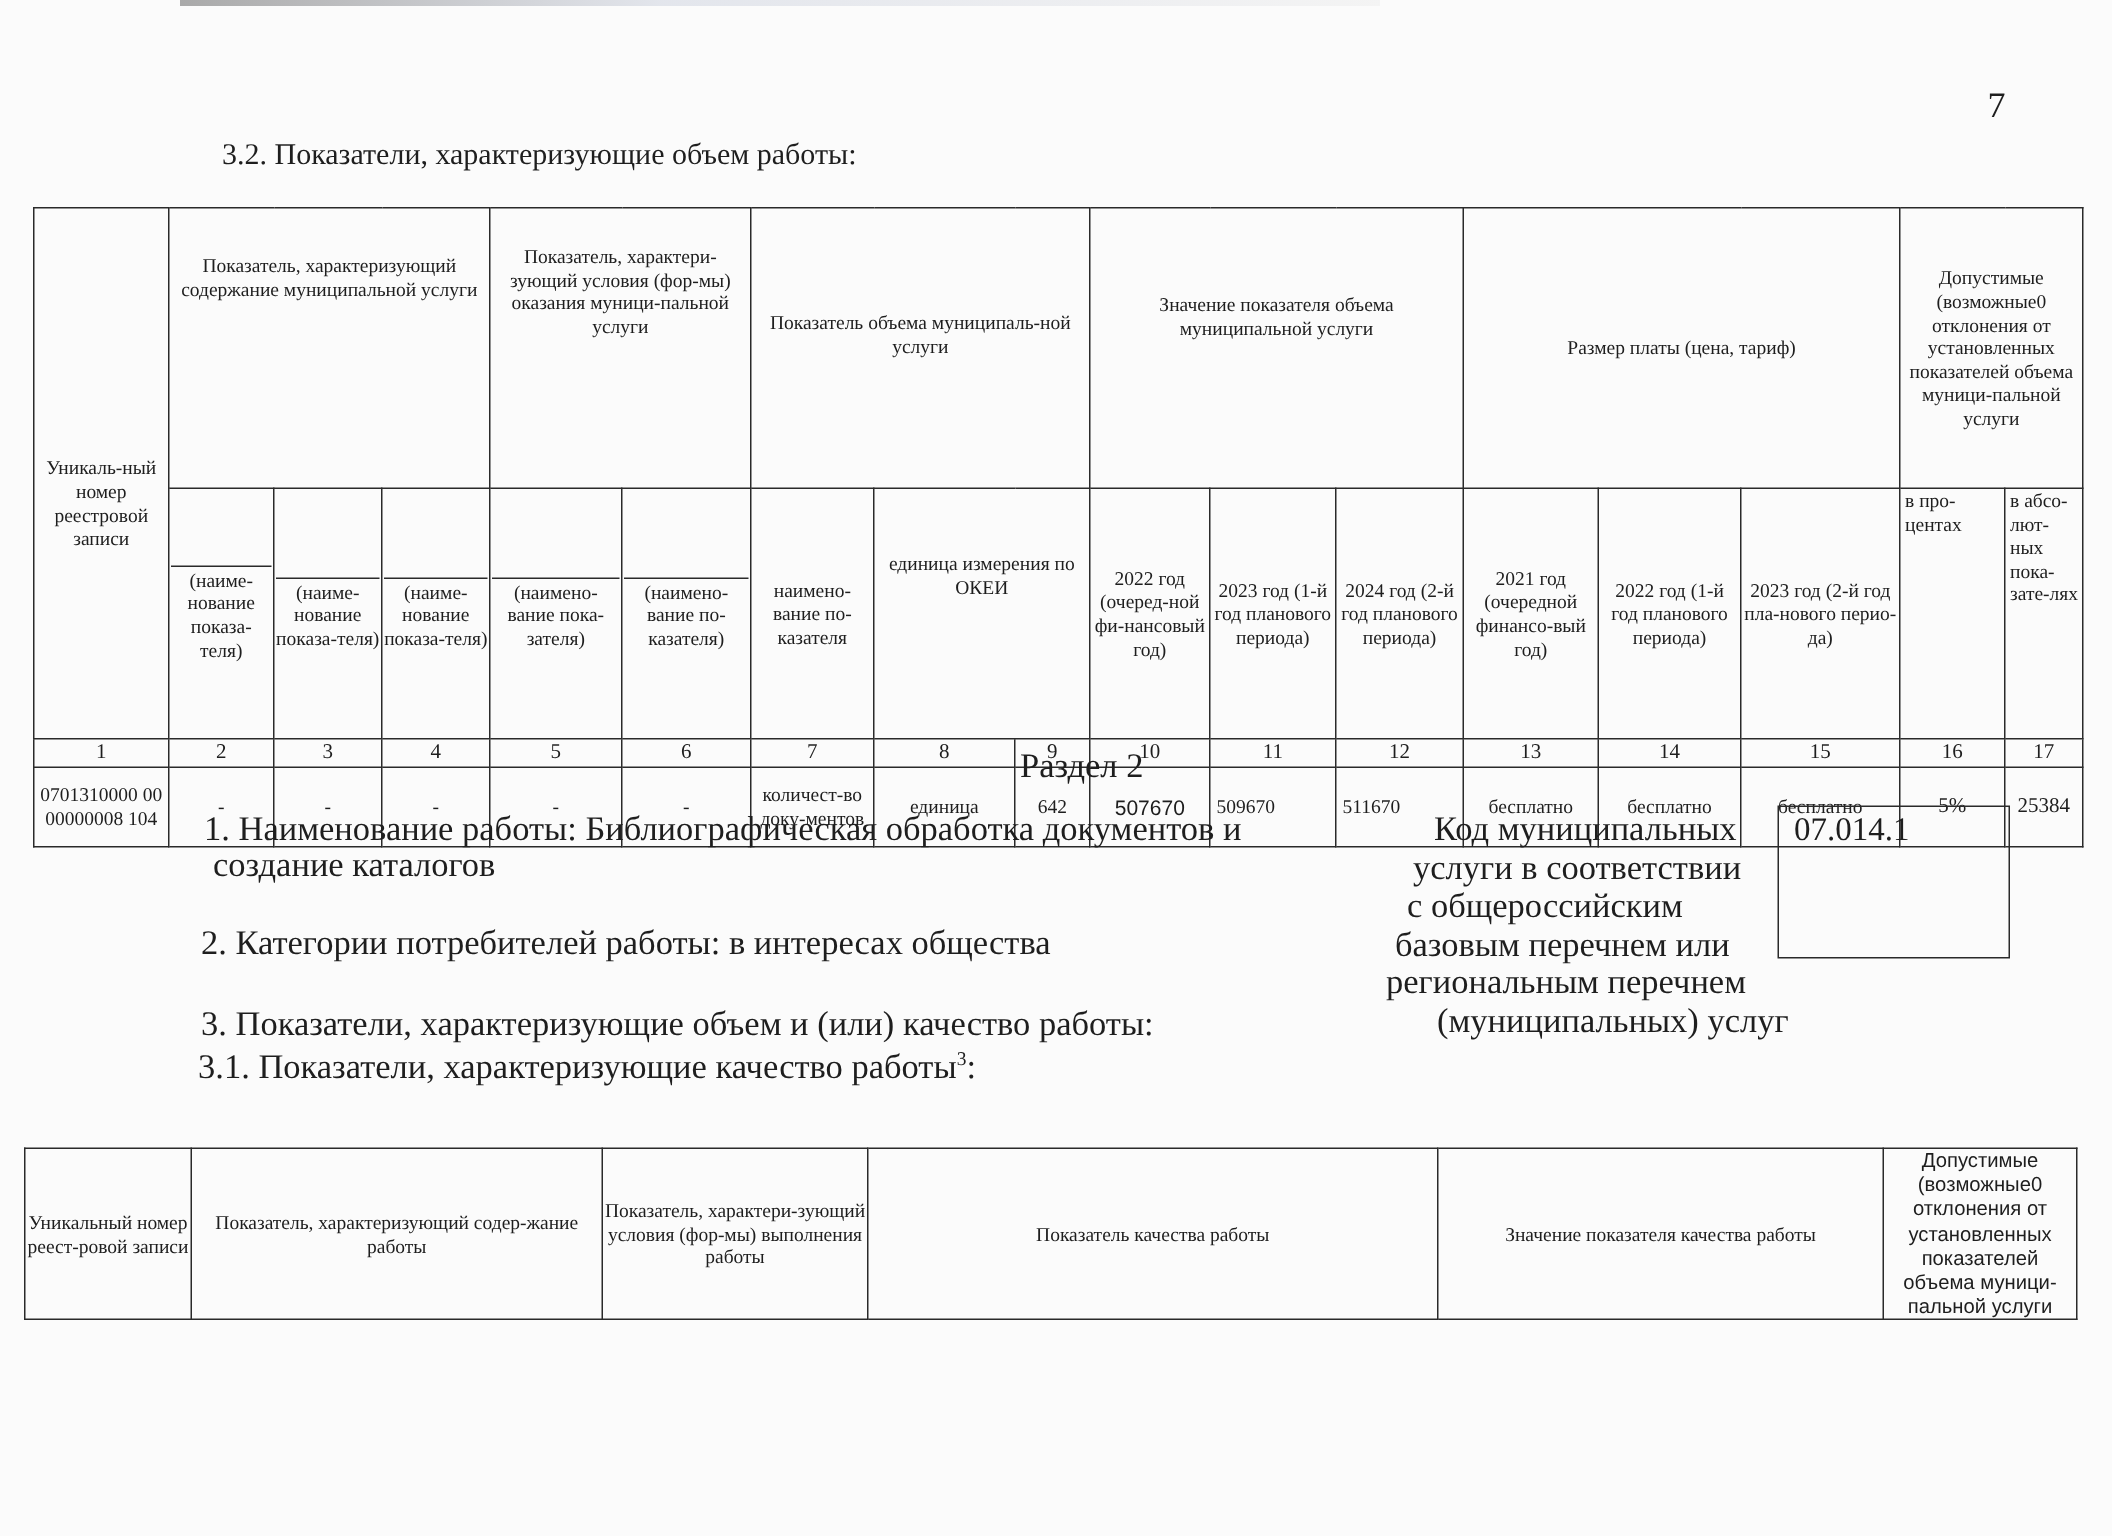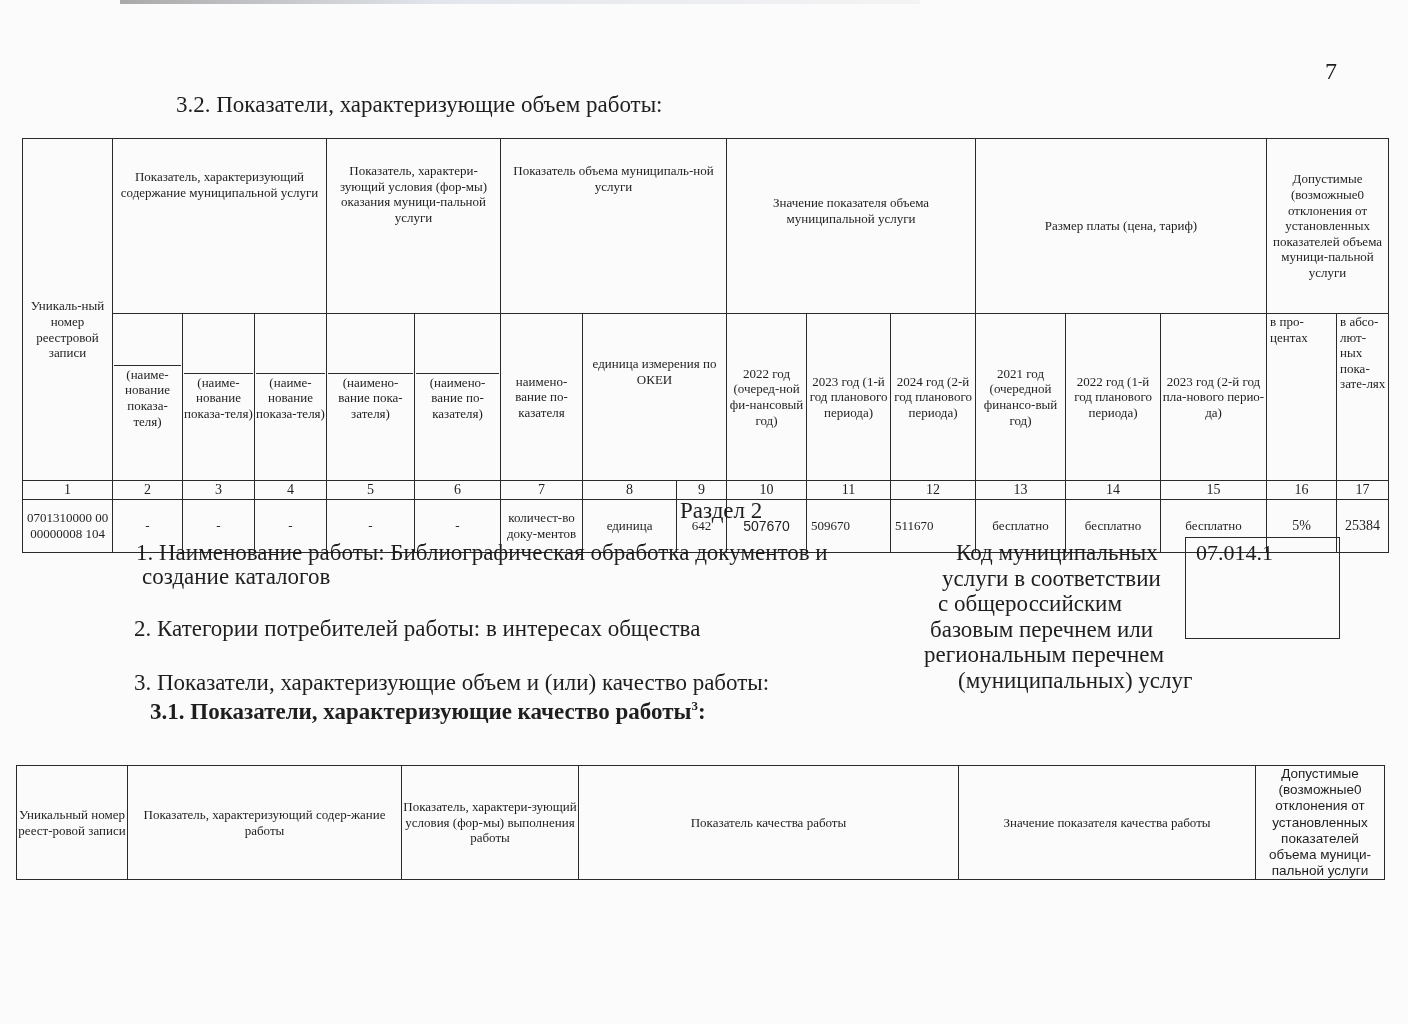--- a/index.html
+++ b/index.html
@@ -5,21 +5,21 @@
   html, body { margin: 0; padding: 0; }
   body {
     width: 1408px; height: 1024px; overflow: hidden;
     background: #fbfbfb;
     font-family: "Liberation Serif", serif;
     color: #1e1e1e;
     position: relative;
   }
   .abs { position: absolute; }
   .page-num { left: 1325px; top: 58px; font-size: 24px; }
-  .h-title { left: 148px; top: 92px; font-size: 23px; margin-left: 28px; }
+  .h-title { left: 148px; top: 92px; font-size: 20px; }
   table.grid {
     position: absolute;
     border-collapse: collapse;
     table-layout: fixed;
   }
   table.grid td {
     border: 1px solid #2a2a2a;
     text-align: center;
     vertical-align: middle;
     padding: 0 1px;
@@ -72,21 +72,21 @@
       <col style="width:95px">
       <col style="width:106px">
       <col style="width:70px">
     <col style="width:52px">
   </colgroup>
   <tbody>
       <tr class="r1">
     <td rowspan="2" style="padding-top:40px">Уникаль-ный номер реестровой записи</td>
     <td colspan="3" style="vertical-align:top;padding-top:30px">Показатель, характеризующий содержание муниципальной услуги</td>
     <td colspan="2" style="vertical-align:top;padding-top:24px">Показатель, характери-зующий условия (фор-мы) оказания муници-пальной услуги</td>
-    <td colspan="3" style="vertical-align:top;padding-top:24px">Показатель объема муниципаль-ной услуги</td>
+    <td colspan="3" style="vertical-align:top;padding-top:68px">Показатель объема муниципаль-ной услуги</td>
     <td colspan="3" style="vertical-align:top;padding-top:56px">Значение показателя объема муниципальной услуги</td>
     <td colspan="3">Размер платы (цена, тариф)</td>
     <td colspan="2">Допустимые (возможные0 отклонения от установленных показателей объема муници-пальной услуги</td>
   </tr>
   <tr class="r2">
     <td><span class="ov">(наиме-нование показа-теля)</span></td>
     <td><span class="ov">(наиме-нование показа-теля)</span></td>
     <td><span class="ov">(наиме-нование показа-теля)</span></td>
     <td><span class="ov">(наимено-вание пока-зателя)</span></td>
     <td><span class="ov">(наимено-вание по-казателя)</span></td>
@@ -141,21 +141,21 @@
   </tr>
 </tbody>
   </table>
 
 <div class="abs section">Раздел 2</div>
 
 <div class="abs item" style="left:136px; top:540px;">1.  Наименование работы: Библиографическая обработка документов и</div>
 <div class="abs item" style="left:142px; top:564px;">создание каталогов</div>
 <div class="abs item" style="left:134px; top:616px;">2. Категории потребителей работы: в интересах общества</div>
 <div class="abs item" style="left:134px; top:670px;">3. Показатели, характеризующие объем и (или) качество работы:</div>
-<div class="abs item" style="left:150px; top:693px;font-weight:bold;"><span>3.1. Показатели, характеризующие качество работы</span><sup style="font-size:13px">3</sup><span>:</span></div>
+<div class="abs item" style="left:132px; top:693px;"><span>3.1. Показатели, характеризующие качество работы</span><sup style="font-size:13px">3</sup><span>:</span></div>
 
 <div class="abs code-label">
   <div style="padding-left:36px">Код муниципальных</div>
   <div style="padding-left:22px">услуги в соответствии</div>
   <div style="padding-left:18px">с общероссийским</div>
   <div style="padding-left:10px">базовым перечнем или</div>
   <div style="padding-left:4px">региональным перечнем</div>
   <div style="padding-left:38px">(муниципальных) услуг</div>
 </div>
 <div class="abs code-box">07.014.1</div>

